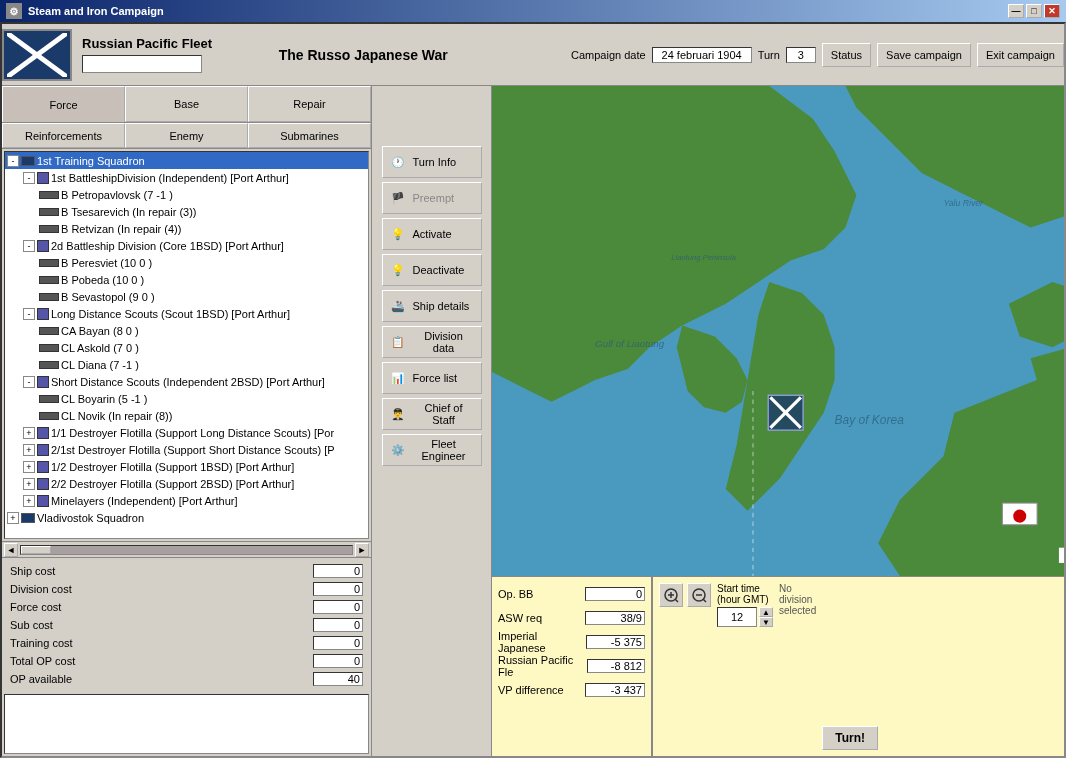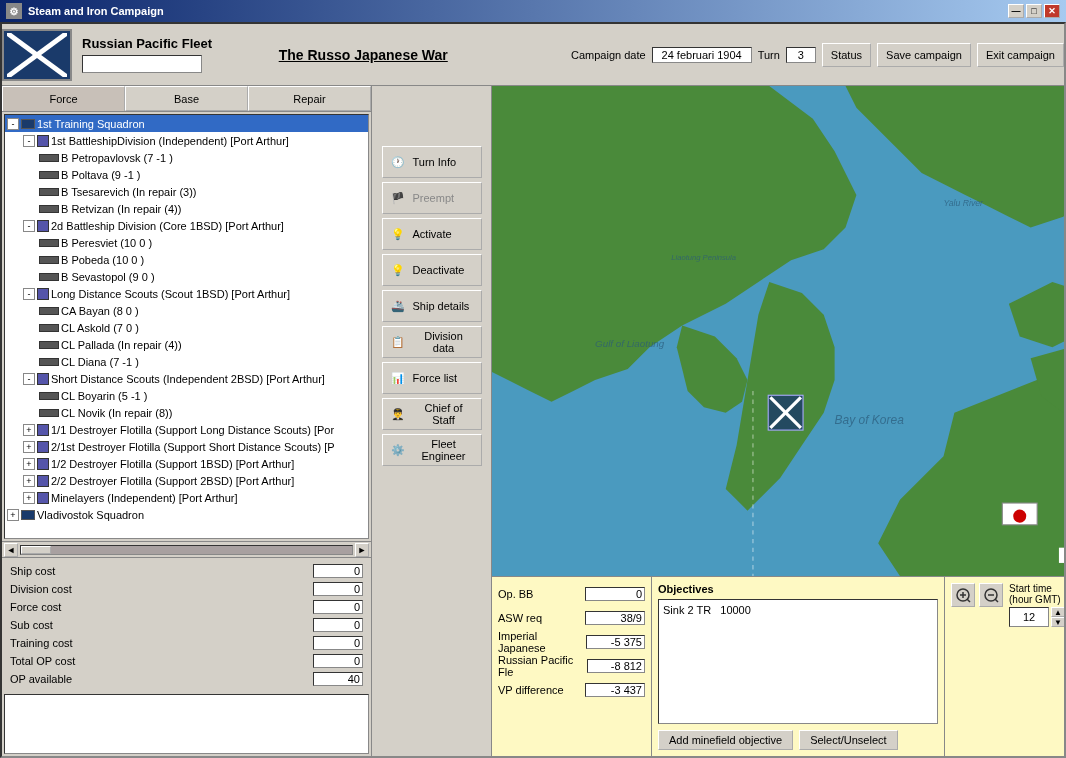--- a/index.html
+++ b/index.html
@@ -18,21 +18,21 @@
     #top-bar { display: flex; height: 62px; background: #d4d0c8; border-bottom: 1px solid #888; align-items: center; padding: 4px 0; gap: 10px; }
     .top-btn { background: #d4d0c8; border: 1px outset #fff; padding: 3px 8px; cursor: pointer; font-size: 11px; height: 24px; }
 
     
     #content-area { display: flex; flex: 1; overflow: hidden; }
 
     
     #left-panel { width: 370px; min-width: 370px; display: flex; flex-direction: column; border-right: 1px solid #888; background: #d4d0c8; }
     
     
-    #tab-row1 { display: flex; height: 26px; border-bottom: 1px solid #888; }
+    #tab-row1 { display: flex; height: 37px; border-bottom: 1px solid #888; }
     .tab-btn { flex: 1; background: #d4d0c8; border: 1px outset #fff; font-size: 11px; cursor: pointer; text-align: center; padding: 3px; }
     .tab-btn.active { background: #c8c0b8; border-bottom: none; }
     
     #tab-row2 { display: flex; height: 26px; border-bottom: 1px solid #888; }
 
     
     #tree-area { flex: 1; overflow-y: auto; overflow-x: auto; background: white; border: 1px inset #888; margin: 2px; }
     .tree-item { display: flex; align-items: center; padding: 0 2px; height: 17px; white-space: nowrap; cursor: pointer; }
     .tree-item.selected { background: #316ac5; color: white; }
     .tree-indent-1 { margin-left: 16px; }
@@ -114,21 +114,21 @@
       <svg width="60" height="44">
         <rect width="60" height="44" fill="#1a3a6a"></rect>
         <line x1="0" y1="0" x2="60" y2="44" stroke="white" stroke-width="5"></line>
         <line x1="60" y1="0" x2="0" y2="44" stroke="white" stroke-width="5"></line>
       </svg>
     </div>
     <div style="display:flex;flex-direction:column;gap:4px;">
       <span style="font-size:13px;font-weight:bold;">Russian Pacific Fleet</span>
       <input type="text" style="width: 120px; height: 18px; border: 1px inset rgb(136, 136, 136); background: white; font-size: 11px;">
     </div>
-    <span style="font-size:14px;font-weight:bold;margin:0 auto;text-decoration:underline;">The Russo Japanese War</span>
+    <span style="font-size:14px;font-weight:bold;margin:0 auto;">The Russo Japanese War</span>
     <div style="display:flex;align-items:center;gap:6px;margin-left:auto;">
       <span style="font-size:11px;">Campaign date</span>
       <span style="background:white;border:1px inset #888;padding:1px 6px;min-width:100px;display:inline-block;text-align:center;font-size:11px;">24 februari 1904</span>
       <span style="font-size:11px;">Turn</span>
       <span style="background:white;border:1px inset #888;padding:1px 6px;min-width:30px;display:inline-block;text-align:center;font-size:11px;">3</span>
       <button class="top-btn">Status</button>
       <button class="top-btn">Save campaign</button>
       <button class="top-btn">Exit campaign</button>
     </div>
   </div>
@@ -136,44 +136,45 @@
   <div id="content-area">
 
     <div id="left-panel">
 
       <div id="tab-row1">
         <button class="tab-btn active">Force</button>
         <button class="tab-btn">Base</button>
         <button class="tab-btn">Repair</button>
       </div>
 
+      <div id="tab-row2">
+        <button class="tab-btn">Reinforcements</button>
+        <button class="tab-btn">Enemy</button>
+        <button class="tab-btn">Submarines</button>
+      </div>
 
       <div id="tree-area">
 
         <div class="tree-item selected">
           <span style="margin-left:0px;" class="tree-expand">-</span>
           <span class="flag-icon"></span>
           <span>1st Training Squadron</span>
         </div>
 
         <div class="tree-item tree-indent-1">
           <span class="tree-expand">-</span>
           <div style="width:12px;height:12px;background:#5555aa;border:1px solid #333;margin-right:2px;flex-shrink:0;"></div>
           <span>1st BattleshipDivision (Independent) [Port Arthur]</span>
         </div>
         <div class="tree-item tree-indent-2">
           <div class="ship-icon"></div>
           <span>B Petropavlovsk (7 -1 )</span>
         </div>
         <div class="tree-item tree-indent-2">
           <div class="ship-icon"></div>
-          <span>B Poltava (9 -1 )</span>
-        </div>
-        <div class="tree-item tree-indent-2">
-          <div class="ship-icon"></div>
           <span>B Tsesarevich (In repair (3))</span>
         </div>
         <div class="tree-item tree-indent-2">
           <div class="ship-icon"></div>
           <span>B Retvizan (In repair (4))</span>
         </div>
 
         <div class="tree-item tree-indent-1">
           <span class="tree-expand">-</span>
           <div style="width:12px;height:12px;background:#5555aa;border:1px solid #333;margin-right:2px;flex-shrink:0;"></div>
@@ -197,24 +198,20 @@
           <div style="width:12px;height:12px;background:#5555aa;border:1px solid #333;margin-right:2px;flex-shrink:0;"></div>
           <span>Long Distance Scouts (Scout 1BSD) [Port Arthur]</span>
         </div>
         <div class="tree-item tree-indent-2">
           <div class="ship-icon"></div>
           <span>CA Bayan (8 0 )</span>
         </div>
         <div class="tree-item tree-indent-2">
           <div class="ship-icon"></div>
           <span>CL Askold (7 0 )</span>
-        </div>
-        <div class="tree-item tree-indent-2">
-          <div class="ship-icon"></div>
-          <span>CL Pallada (In repair (4))</span>
         </div>
         <div class="tree-item tree-indent-2">
           <div class="ship-icon"></div>
           <span>CL Diana (7 -1 )</span>
         </div>
 
         <div class="tree-item tree-indent-1">
           <span class="tree-expand">-</span>
           <div style="width:12px;height:12px;background:#5555aa;border:1px solid #333;margin-right:2px;flex-shrink:0;"></div>
           <span>Short Distance Scouts (Independent 2BSD) [Port Arthur]</span>
@@ -408,30 +405,20 @@
           <div class="stat-row">
             <span class="stat-label">Russian Pacific Fle</span>
             <span class="stat-val">-8 812</span>
           </div>
           <div class="stat-row">
             <span class="stat-label">VP difference</span>
             <span class="stat-val">-3 437</span>
           </div>
         </div>
 
-        <div id="objectives-col">
-          <div style="font-weight:bold;font-size:11px;margin-bottom:4px;">Objectives</div>
-          <div id="objectives-list">
-            <div style="padding:2px;">Sink 2 TR&nbsp;&nbsp; 10000</div>
-          </div>
-          <div id="bottom-buttons" style="display:flex;gap:6px;margin-top:6px;">
-            <button class="bottom-btn">Add minefield objective</button>
-            <button class="bottom-btn">Select/Unselect</button>
-          </div>
-        </div>
 
         <div id="right-controls">
           <div id="zoom-row">
             <button class="zoom-btn">
               <svg width="16" height="16">
                   <circle cx="8" cy="8" r="6" stroke="#333" stroke-width="1.5" fill="none"></circle>
                   <line x1="8" y1="5" x2="8" y2="11" stroke="#333" stroke-width="1.5"></line>
                   <line x1="5" y1="8" x2="11" y2="8" stroke="#333" stroke-width="1.5"></line>
                   <line x1="12" y1="12" x2="15" y2="15" stroke="#333" stroke-width="1.5"></line>
                 </svg>

